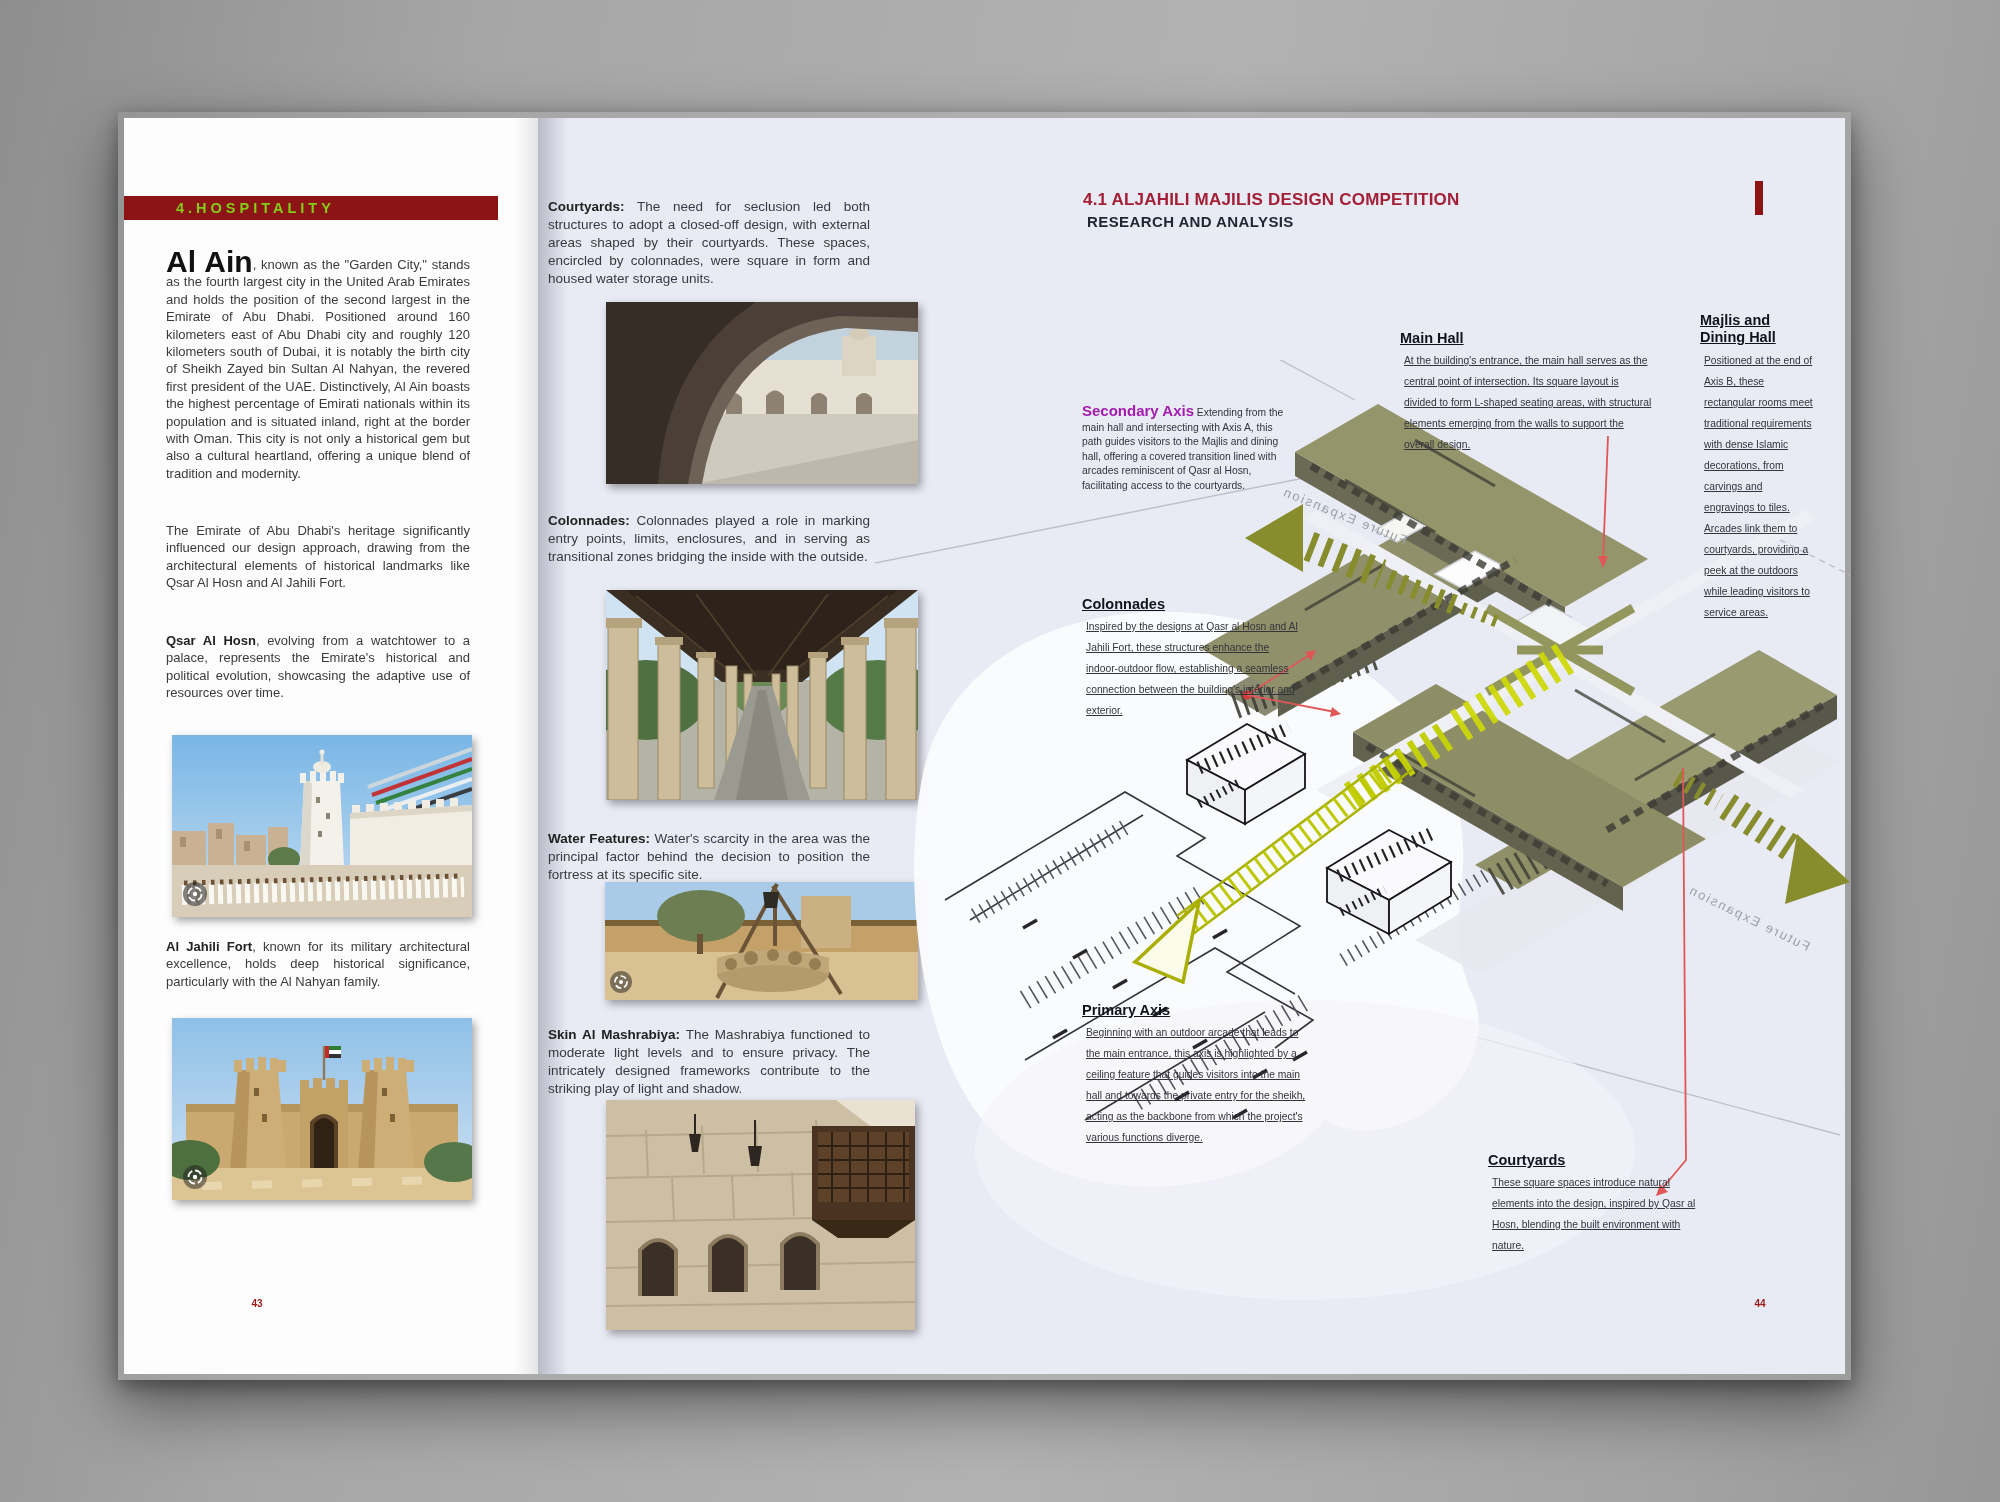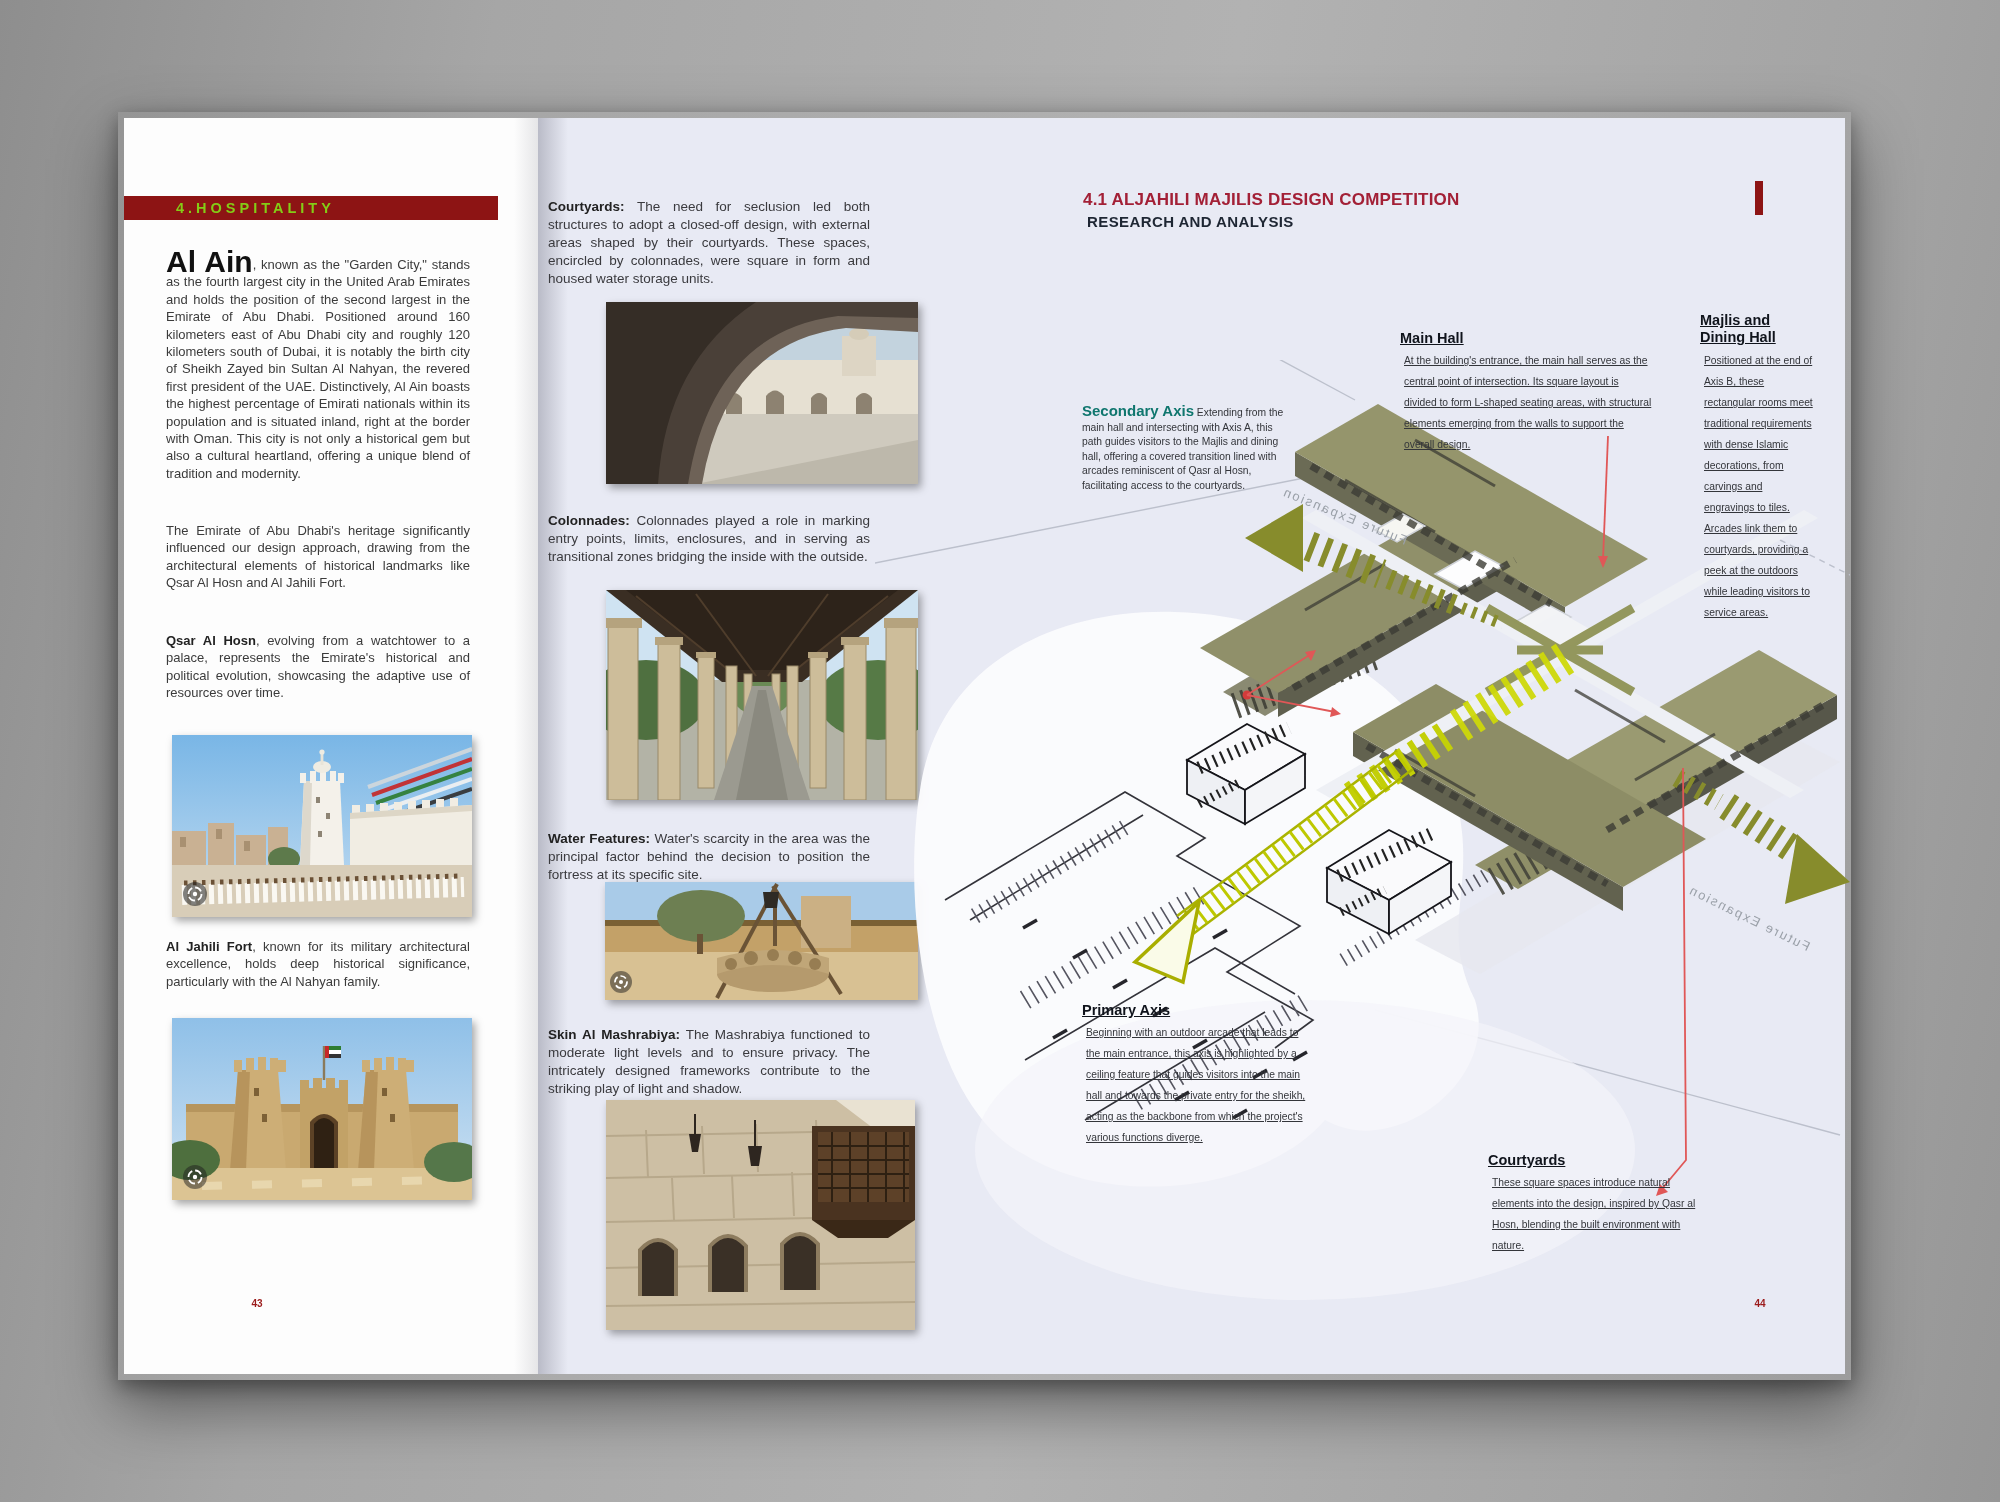--- a/index.html
+++ b/index.html
@@ -30,21 +30,21 @@
   .photo svg{display:block;}
   .pagenum{font-weight:700;font-size:10px;color:#9b1b1b;text-align:center;width:44px;}
 
   .rp-title{left:1083px;top:190px;font-size:17px;font-weight:700;color:#a32036;letter-spacing:.2px;}
   .rp-sub{left:1087px;top:213px;font-size:15px;font-weight:700;color:#1e2633;letter-spacing:.4px;}
   .rp-tick{left:1755px;top:181px;width:8px;height:34px;background:#8d1414;}
 
   .ann{color:#33353a;}
   .ann .ann-title{font-weight:700;color:#10141c;font-size:14.5px;line-height:16px;margin:0 0 4px 0;text-decoration:underline;}
   .ann .ann-body{font-size:10.3px;line-height:21px;margin:4px;text-decoration:underline;}
-  .ann-inline .ann-title-inline{font-weight:700;color:#0f766e;font-size:15px;}
+  .ann-inline .ann-title-inline{font-weight:700;color:#a21caf;font-size:15px;}
   .ann-inline{font-size:10.3px;line-height:14.6px;}
 
   .diagram{left:875px;top:360px;width:975px;height:975px;}
 </style>
 </head>
 <body>
 
 <div class="canvas">
   <div class="spread-shadow"></div>
   <div class="page page-left"></div>
@@ -512,20 +512,24 @@
   <div class="abs ann" style="left:1400px;top:330px;width:256px;">
     <p class="ann-title">Main Hall</p>
     <p class="ann-body">At the building's entrance, the main hall serves as the central point of intersection. Its square layout is divided to form L-shaped seating areas, with structural elements emerging from the walls to support the overall design.</p>
   </div>
 
   <div class="abs ann" style="left:1700px;top:312px;width:118px;">
     <p class="ann-title" style="line-height:17px;">Majlis and Dining Hall</p>
     <p class="ann-body">Positioned at the end of Axis B, these rectangular rooms meet traditional requirements with dense Islamic decorations, from carvings and engravings to tiles. Arcades link them to courtyards, providing a peek at the outdoors while leading visitors to service areas.</p>
   </div>
 
+  <div class="abs ann" style="left:1082px;top:596px;width:222px;">
+    <p class="ann-title">Colonnades</p>
+    <p class="ann-body">Inspired by the designs at Qasr al Hosn and Al Jahili Fort, these structures enhance the indoor-outdoor flow, establishing a seamless connection between the building's interior and exterior.</p>
+  </div>
 
   <div class="abs ann" style="left:1082px;top:1002px;width:228px;">
     <p class="ann-title">Primary Axis</p>
     <p class="ann-body">Beginning with an outdoor arcade that leads to the main entrance, this axis is highlighted by a ceiling feature that guides visitors into the main hall and towards the private entry for the sheikh, acting as the backbone from which the project's various functions diverge.</p>
   </div>
 
   <div class="abs ann" style="left:1488px;top:1152px;width:212px;">
     <p class="ann-title">Courtyards</p>
     <p class="ann-body">These square spaces introduce natural elements into the design, inspired by Qasr al Hosn, blending the built environment with nature.</p>
   </div>

